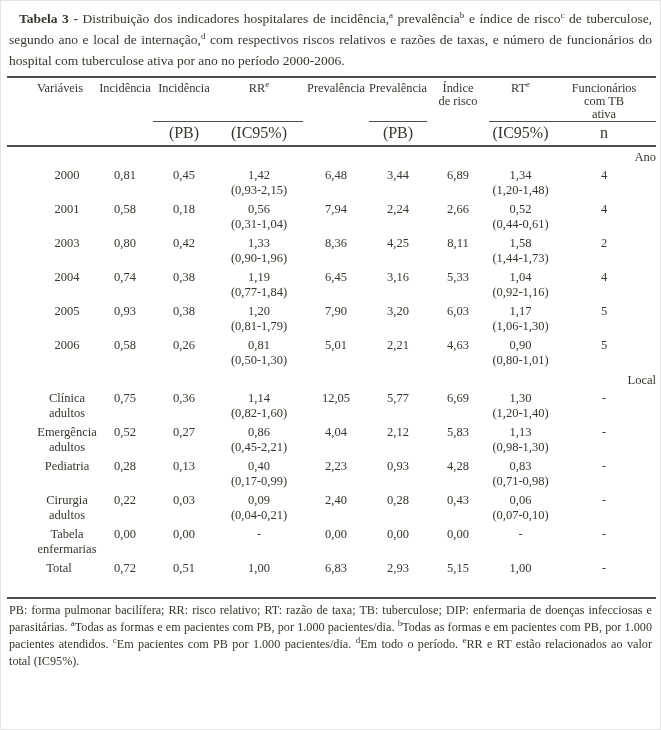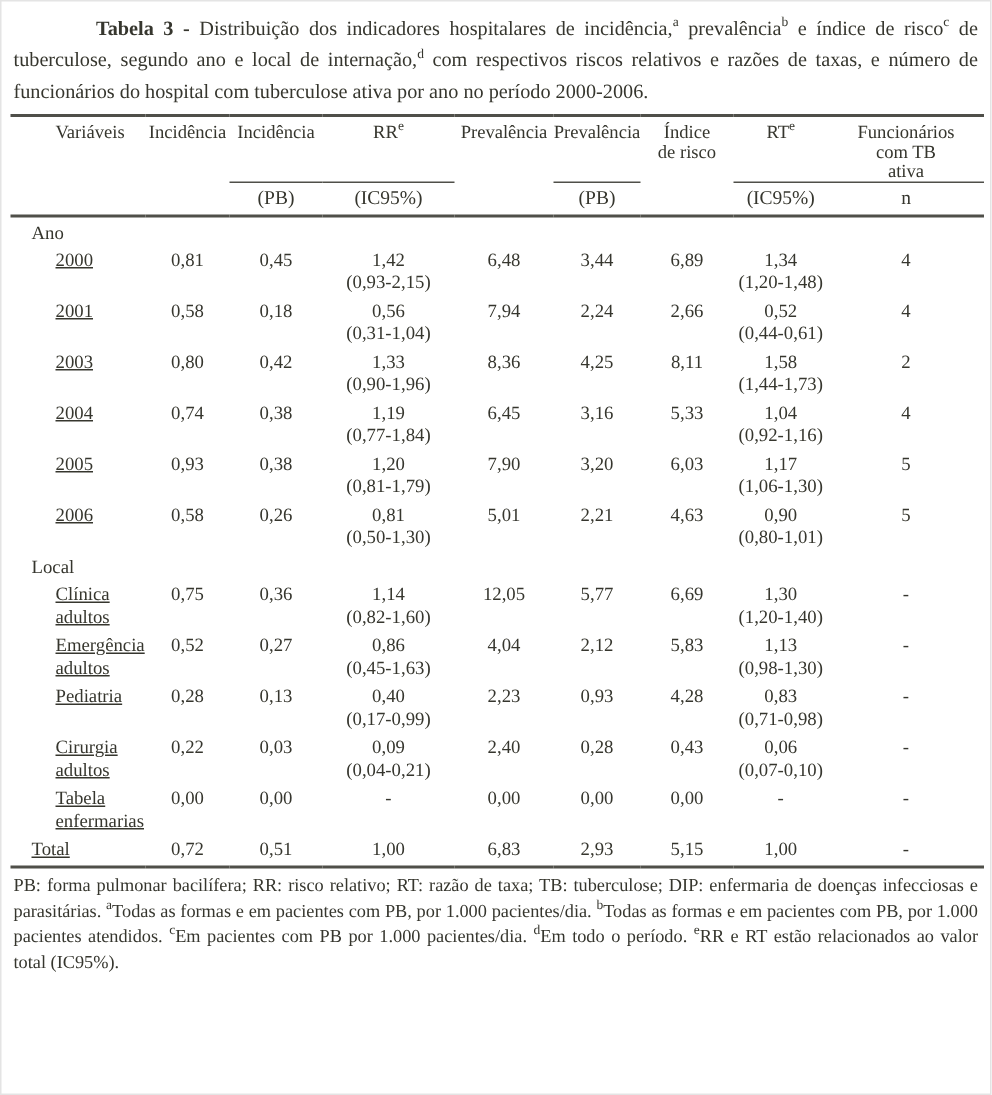--- a/index.html
+++ b/index.html
@@ -11,50 +11,50 @@
     border: 1px solid #e4e4e4;
     overflow: hidden;
   }
   .page { padding: 7px 6px 0 6px; }
 
   .caption {
     font-size: 13.5px; line-height: 21px;
     text-align: justify; text-indent: 10px;
     padding: 0 2px; margin-bottom: 5px;
   }
-  .caption .bold { font-weight: bold; margin-left: 45px; }
+  .caption .bold { font-weight: bold; }
   .sup { vertical-align: super; font-size: 9px; line-height: 0; }
 
   table.ind {
     width: 649px; table-layout: fixed;
     border-collapse: collapse;
     border-top: 2px solid #4f4f49;
   }
   th { font-weight: normal; }
   thead tr.r1 th {
     vertical-align: top; 
     padding-top: 4px; font-size: 12.4px; line-height: 13px;
     height: 44px;
   }
   thead tr.r1 th.lblh { text-align: left; padding-left: 30px; margin-top: 24px; }
   .wrap { white-space: pre-line; }
   tr.r1 th.gA, tr.r1 th.gB, tr.r1 th.gC { border-bottom: 1.5px solid #4f4f49; }
   thead tr.r2 th {
-    font-size: 13px; text-align: center;
+    font-size: 16px; text-align: center;
     padding: 2px 0 3px 0;
     border-bottom: 2px solid #4f4f49;
   }
   td {
     font-size: 12.5px; line-height: 15px;
     vertical-align: top; text-align: center;
     padding: 2px 0;
   }
-  td.lbl { text-align: left; padding-left: 30px; text-decoration: underline; }
-  tr.section td { text-align: left; padding-left: 14px; padding-top: 3px; padding-bottom: 1px; }
-  tr.total td { border-bottom: 2px solid #4f4f49; padding-bottom: 3px; }
+  td.lbl { text-align: center; padding-left: 30px; }
+  tr.section td { text-align: right; padding-left: 14px; padding-top: 3px; padding-bottom: 1px; }
+  tr.total td { border-bottom: 2px solid #4f4f49; padding-bottom: 21px; }
   tr.total td.lbl { padding-left: 14px; }
   .footnote {
     font-size: 12.2px; line-height: 17px;
     text-align: justify; padding: 3px 2px 0 2px;
   }
 </style>
 </head>
 <body>
 
 <div class="page">
@@ -225,21 +225,21 @@
             <div class="ci">(1,20-1,40)</div>
           </td>
           <td>-</td>
         </tr>
         <tr>
           <td class="lbl">Emergência adultos</td>
           <td>0,52</td>
           <td>0,27</td>
           <td>
             <div>0,86</div>
-            <div class="ci">(0,45-1,63)</div>
+            <div class="ci">(0,45-2,21)</div>
           </td>
           <td>4,04</td>
           <td>2,12</td>
           <td>5,83</td>
           <td>
             <div>1,13</div>
             <div class="ci">(0,98-1,30)</div>
           </td>
           <td>-</td>
         </tr>

